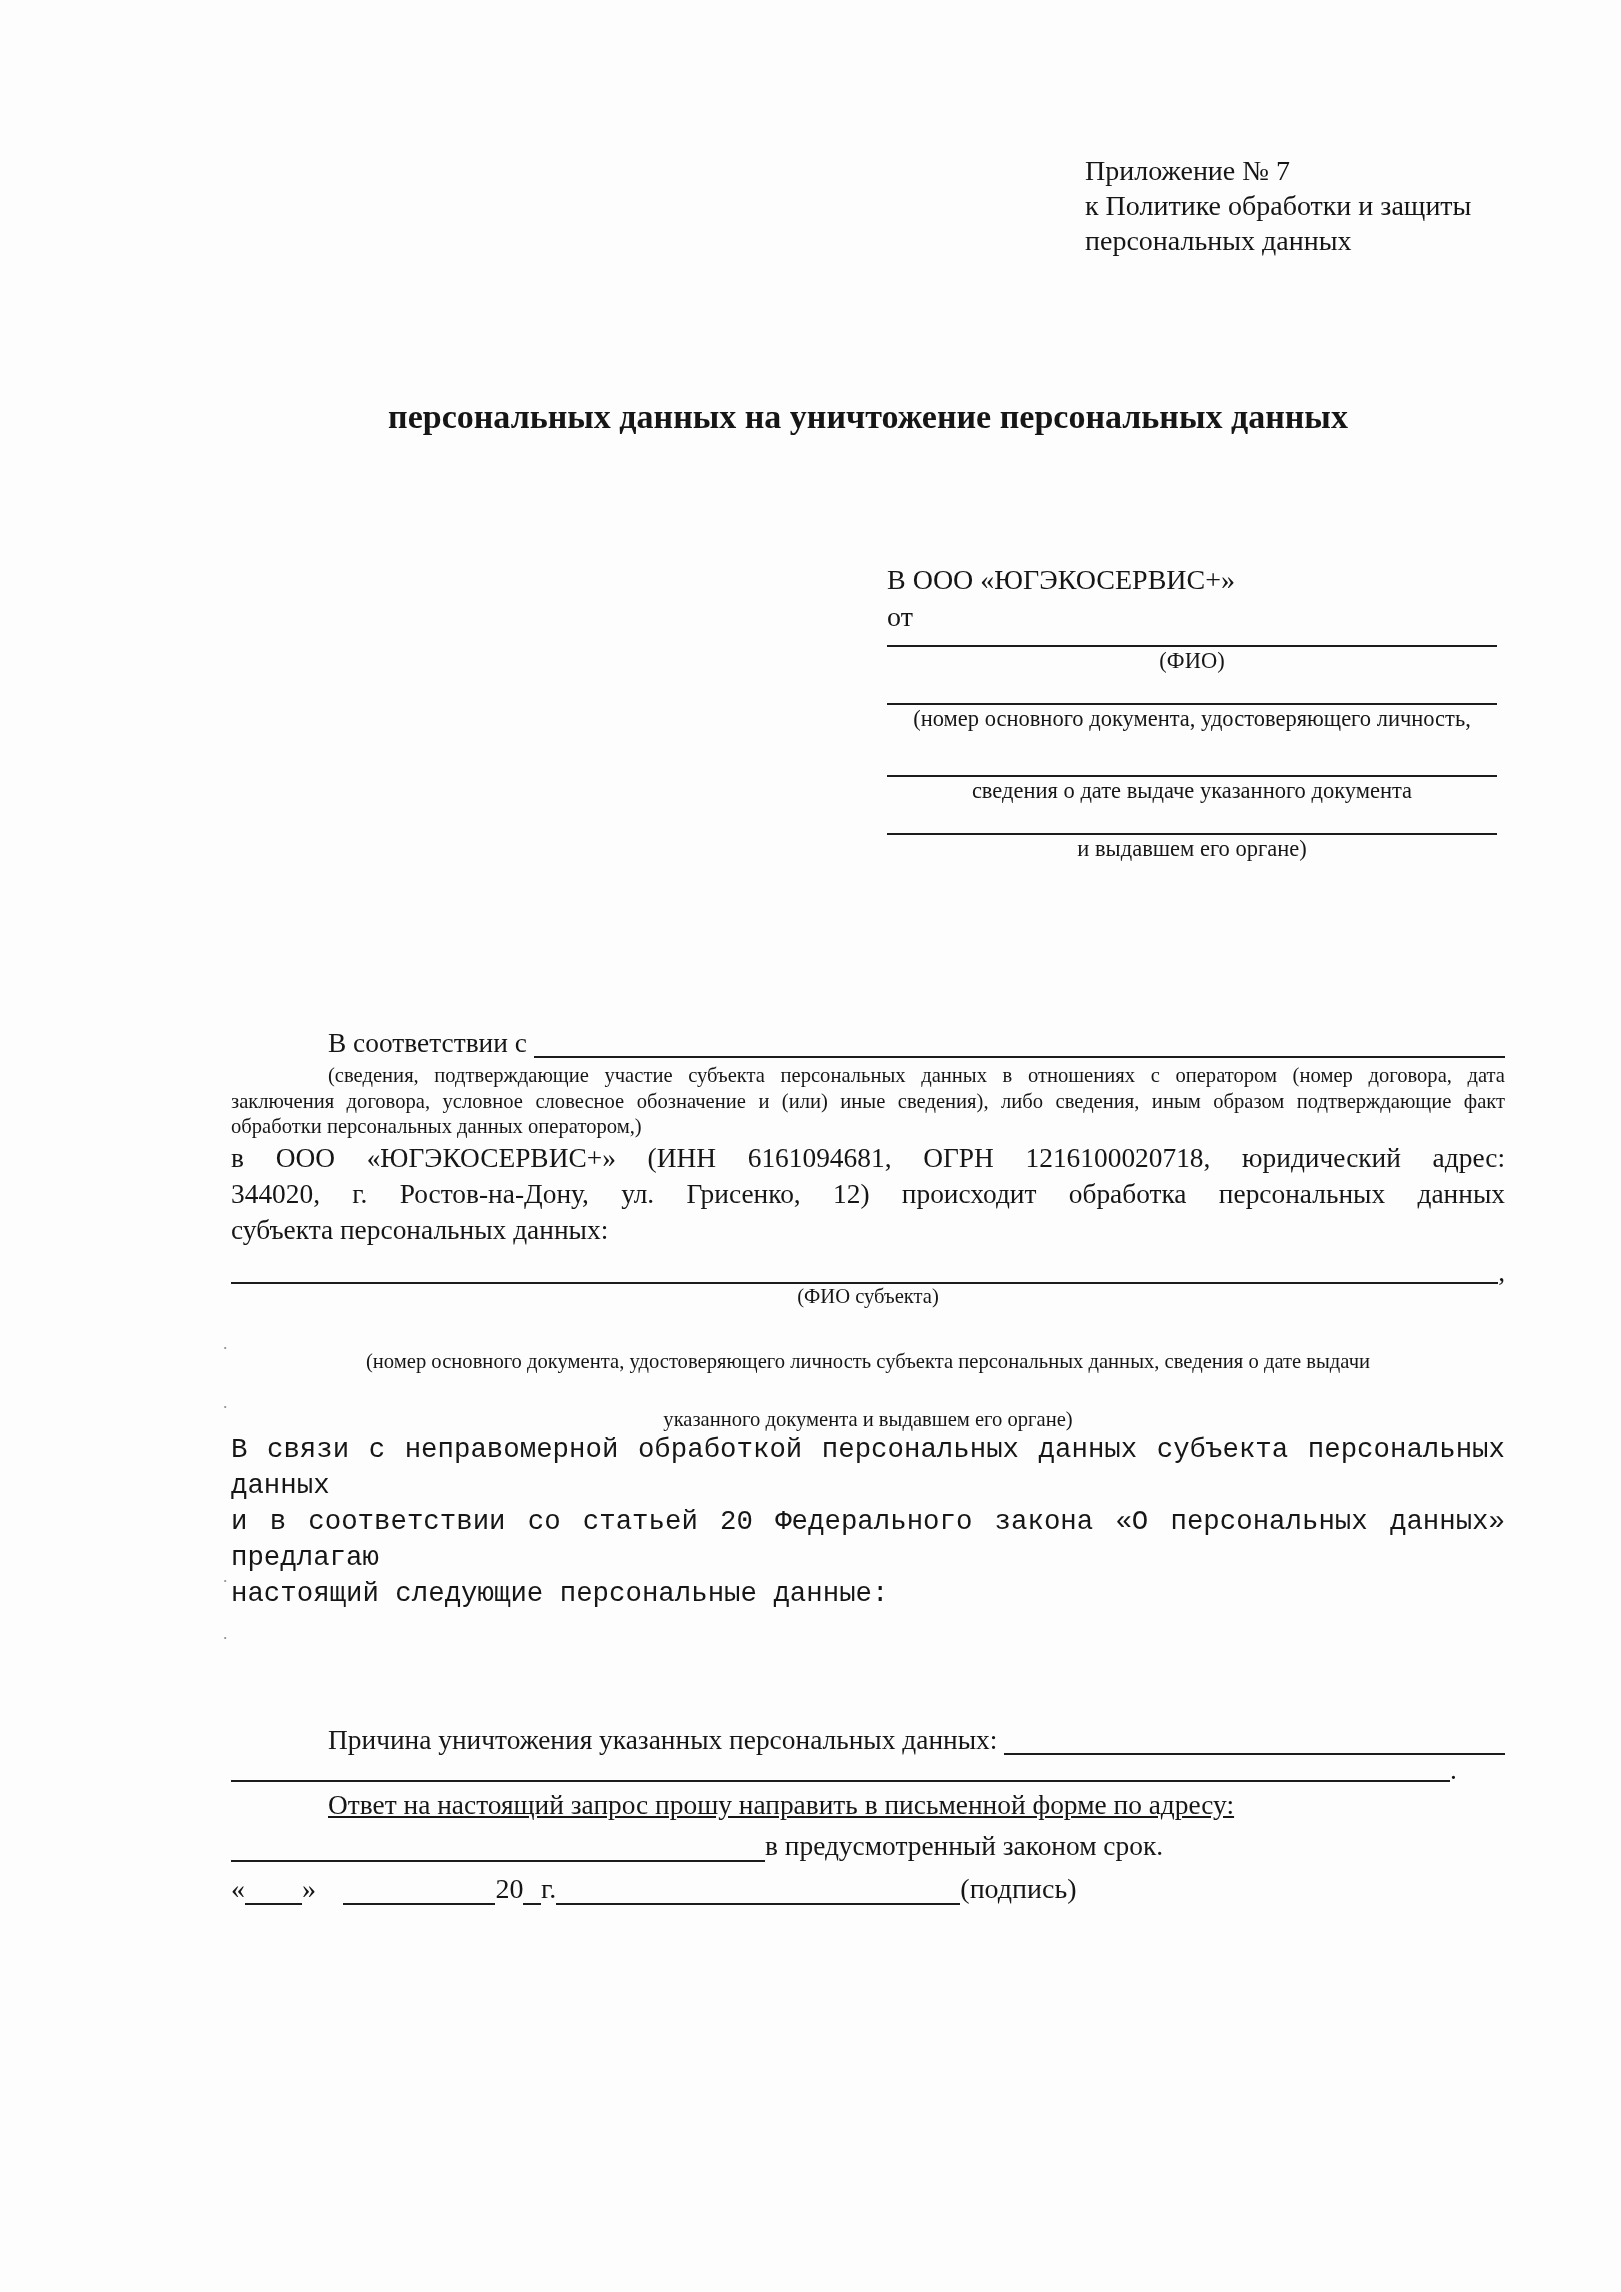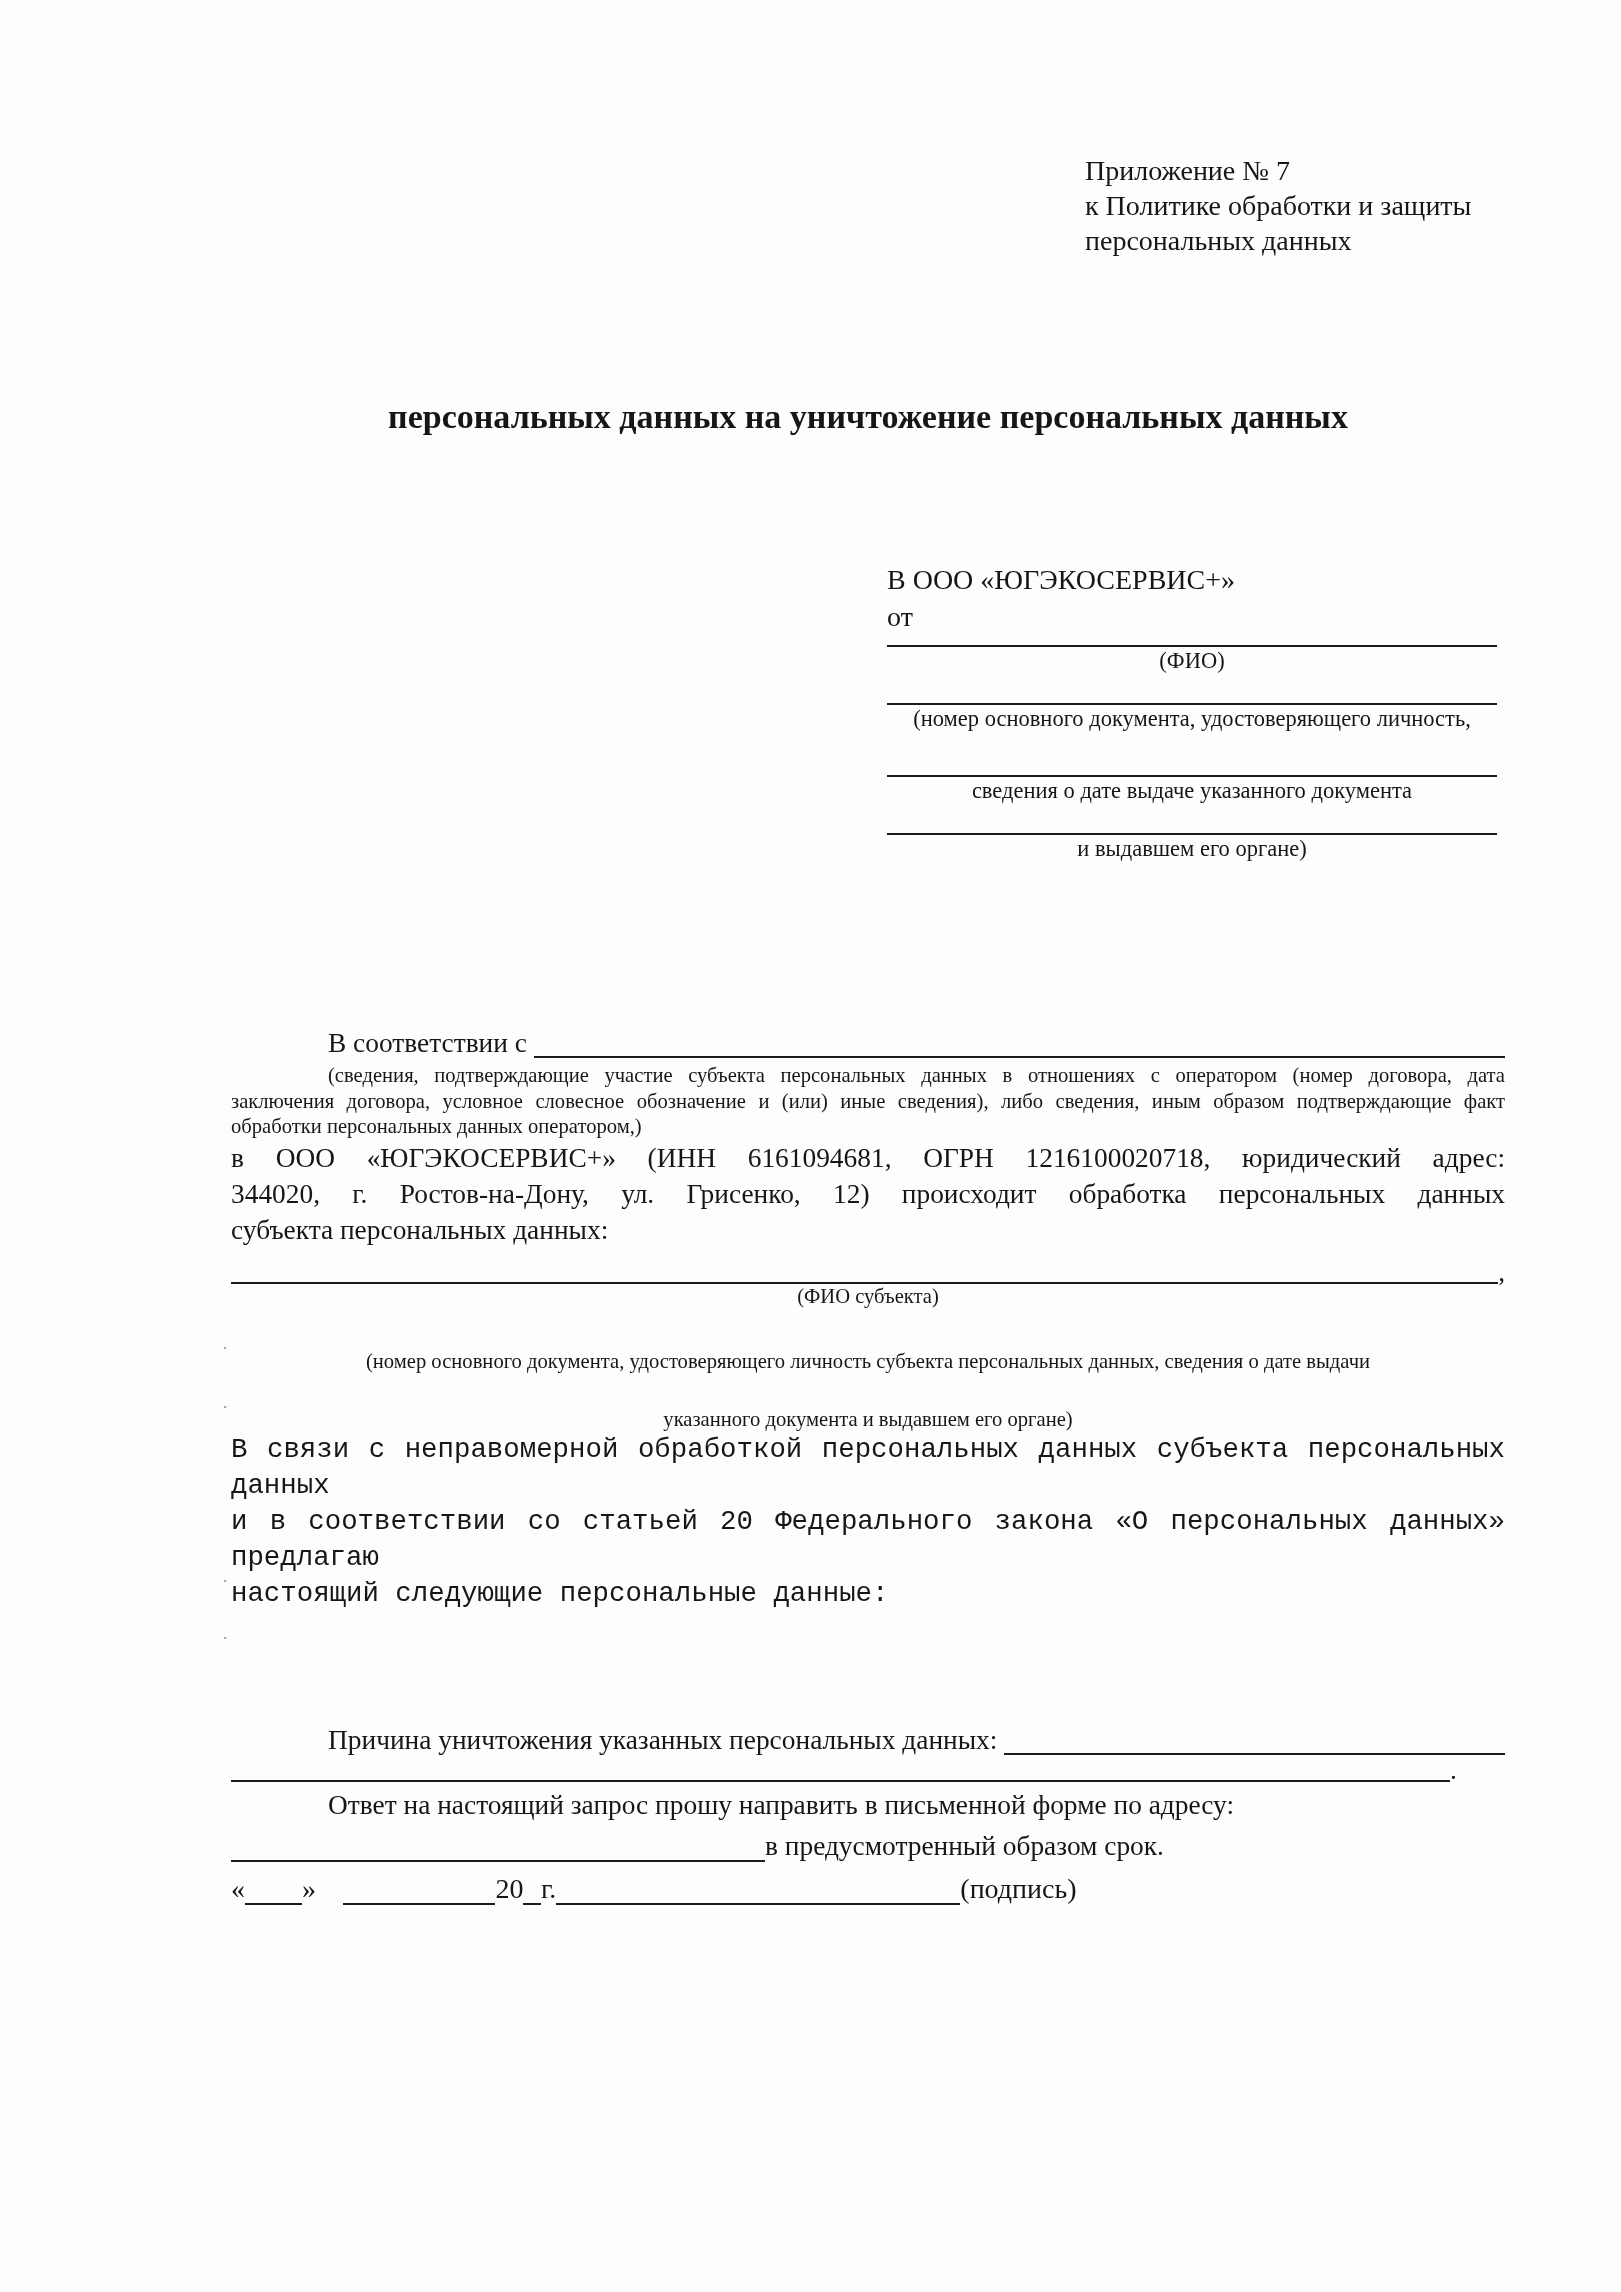--- a/index.html
+++ b/index.html
@@ -77,21 +77,21 @@
   .rule-row { display: flex; align-items: flex-end; line-height: 22.5px; }
   .rule-row .rule { border-bottom: 2.9px solid #1c1c1c; height: 19.6px; }
   .rule-row .grow { flex: 1; }
   .rule-comma { margin-top: 13.7px; }
   .rule-period .rule { width: 1219px; }
   .p-unlawful { margin-top: 0; font-family: Liberation Mono, monospace; }
   .cap-doc1 { margin-top: 40px; }
   .cap-doc2 { margin-top: 32px; }
   .p-reason { margin-top: 109px; }
   .rule-period { height: 21.6px; line-height: 21.6px; }
-  .p-reply { margin-top: 3.9px; line-height: 39px; }
+  .p-reply { margin-top: 3.9px; line-height: 39px; text-decoration: underline; }
   .p-reply-tail { margin-top: 2px; line-height: 39px; }
   .seg {
     display: inline-block;
     border-bottom: 2.9px solid #1c1c1c;
     vertical-align: -6.9px;
   }
   .seg-reply { width: 534px; }
   
   .footer-row {
     position: absolute;
@@ -187,21 +187,21 @@
     </div>
 
     <div class="rule-row rule-period">
       <span class="rule"></span>
       <span>.</span>
     </div>
 
     <div class="indent p-reply">Ответ на настоящий запрос прошу направить в письменной форме по адресу:</div>
 
     <div class="p-reply-tail">
-      <span class="seg seg-reply"></span><span>в предусмотренный образом срок.</span>
+      <span class="seg seg-reply"></span><span>в предусмотренный законом срок.</span>
     </div>
 
   </div>
 
   <span class="stray d1">.</span>
   <span class="stray d2">.</span>
   <span class="stray d3">.</span>
   <span class="stray d4">.</span>
 
   <div class="footer-row">

